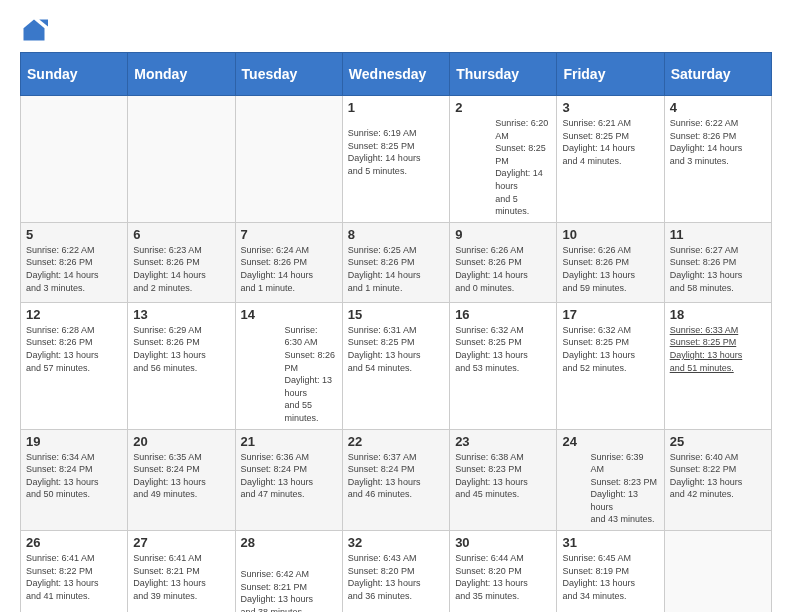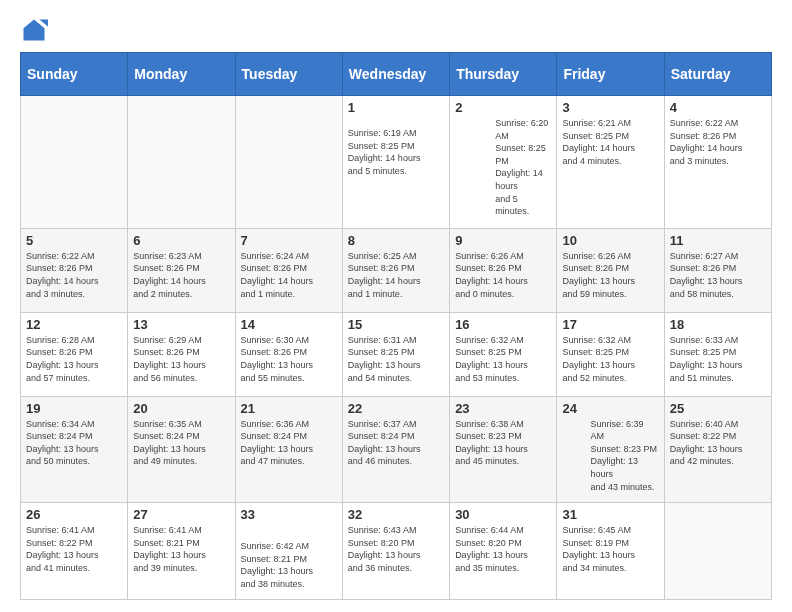--- a/index.html
+++ b/index.html
@@ -232,21 +232,21 @@
           </td>
           <td>
             <span class="day-number">13</span>
             <div class="day-info" style="white-space: pre-line;">Sunrise: 6:29 AM
 Sunset: 8:26 PM
 Daylight: 13 hours
 and 56 minutes.</div>
           </td>
           <td>
             <span class="day-number">14</span>
-            <div class="day-info" style="white-space: pre-line;">Sunrise: 6:30 AM
+            <div class="day-info" style="white-space: pre-line; margin-left: 44px;">Sunrise: 6:30 AM
 Sunset: 8:26 PM
 Daylight: 13 hours
 and 55 minutes.</div>
           </td>
           <td>
             <span class="day-number">15</span>
             <div class="day-info" style="white-space: pre-line;">Sunrise: 6:31 AM
 Sunset: 8:25 PM
 Daylight: 13 hours
 and 54 minutes.</div>
@@ -260,21 +260,21 @@
           </td>
           <td>
             <span class="day-number">17</span>
             <div class="day-info" style="white-space: pre-line;">Sunrise: 6:32 AM
 Sunset: 8:25 PM
 Daylight: 13 hours
 and 52 minutes.</div>
           </td>
           <td>
             <span class="day-number">18</span>
-            <div class="day-info" style="white-space: pre-line;">Sunrise: 6:33 AM
+            <div class="day-info" style="white-space: pre-line; text-decoration: underline;">Sunrise: 6:33 AM
 Sunset: 8:25 PM
 Daylight: 13 hours
 and 51 minutes.</div>
           </td>
         </tr>
         <tr class="row-shaded">
           <td>
             <span class="day-number">19</span>
             <div class="day-info" style="white-space: pre-line;">Sunrise: 6:34 AM
 Sunset: 8:24 PM
@@ -333,21 +333,21 @@
 and 41 minutes.</div>
           </td>
           <td>
             <span class="day-number">27</span>
             <div class="day-info" style="white-space: pre-line;">Sunrise: 6:41 AM
 Sunset: 8:21 PM
 Daylight: 13 hours
 and 39 minutes.</div>
           </td>
           <td>
-            <span class="day-number">33</span>
+            <span class="day-number">28</span>
             <div class="day-info" style="white-space: pre-line; margin-top: 18px;">Sunrise: 6:42 AM
 Sunset: 8:21 PM
 Daylight: 13 hours
 and 38 minutes.</div>
           </td>
           <td>
             <span class="day-number">32</span>
             <div class="day-info" style="white-space: pre-line;">Sunrise: 6:43 AM
 Sunset: 8:20 PM
 Daylight: 13 hours

